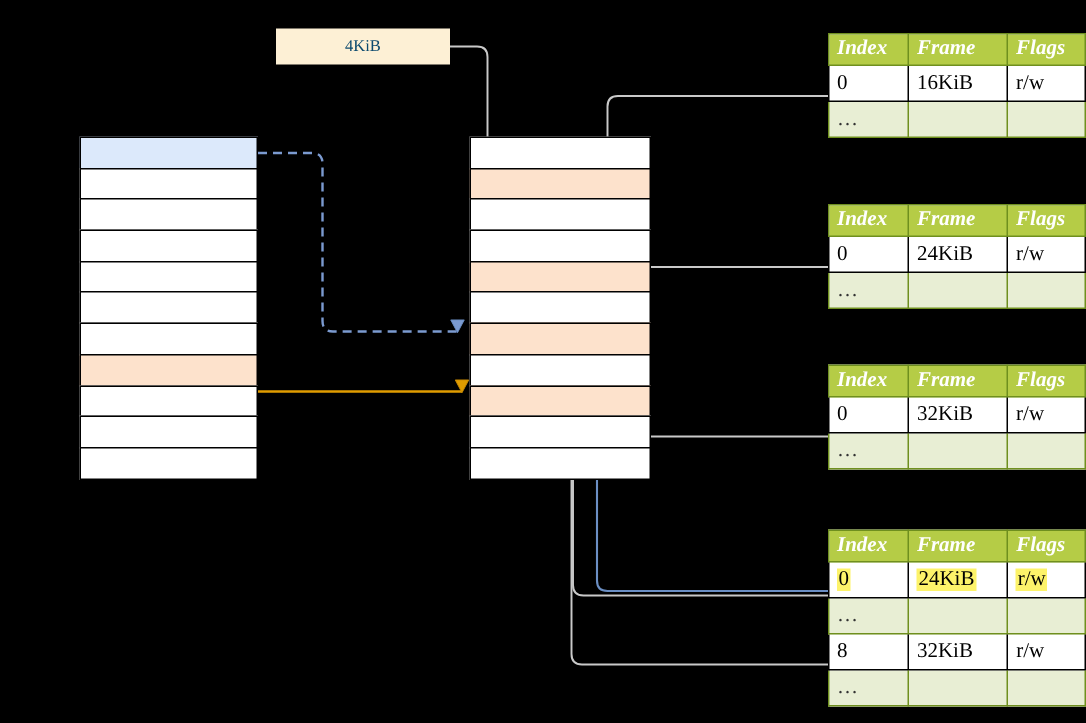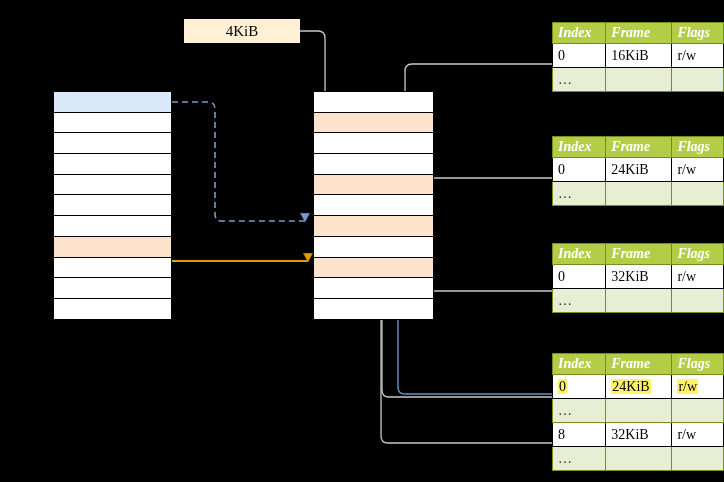--- a/index.html
+++ b/index.html
@@ -20,23 +20,23 @@
     width:100%;
   }
   .memrow.blue{background:#dce9fb;}
   .memrow.peach{background:#fde2cc;}
 
   
   .labelbox{
     position:absolute;
     box-sizing:border-box;
     background:#fdf0d5;
-    color:#000000;
+    color:#0c4a6e;
     display:flex;align-items:center;justify-content:center;
-    font-size:15px;
+    font-size:11px;
     line-height:1;
   }
 
   
   .ptable{
     position:absolute;
     border-collapse:collapse;
     table-layout:fixed;
     background:#ffffff;
   }

